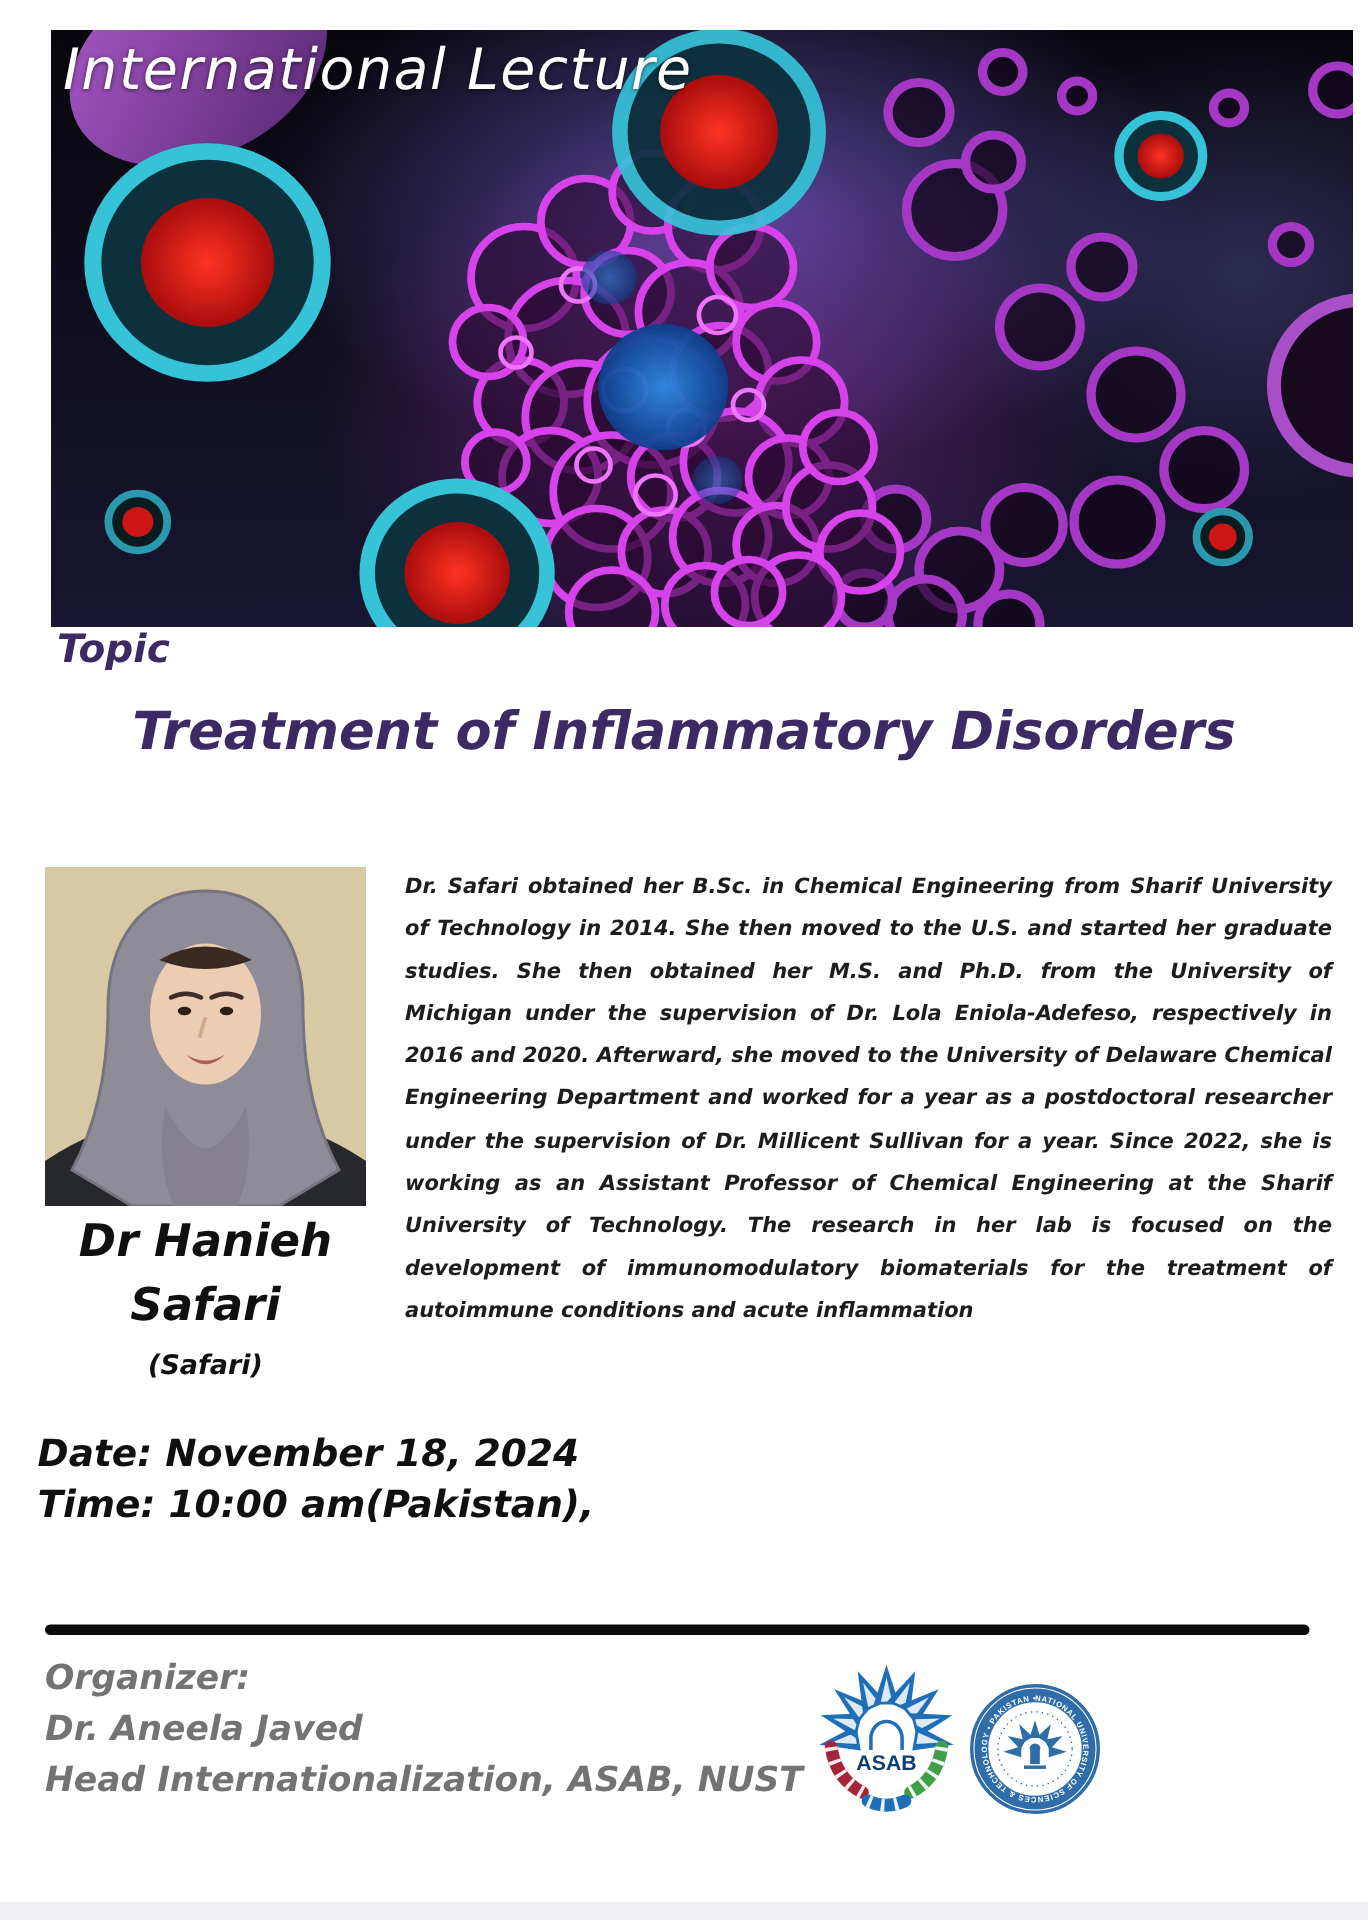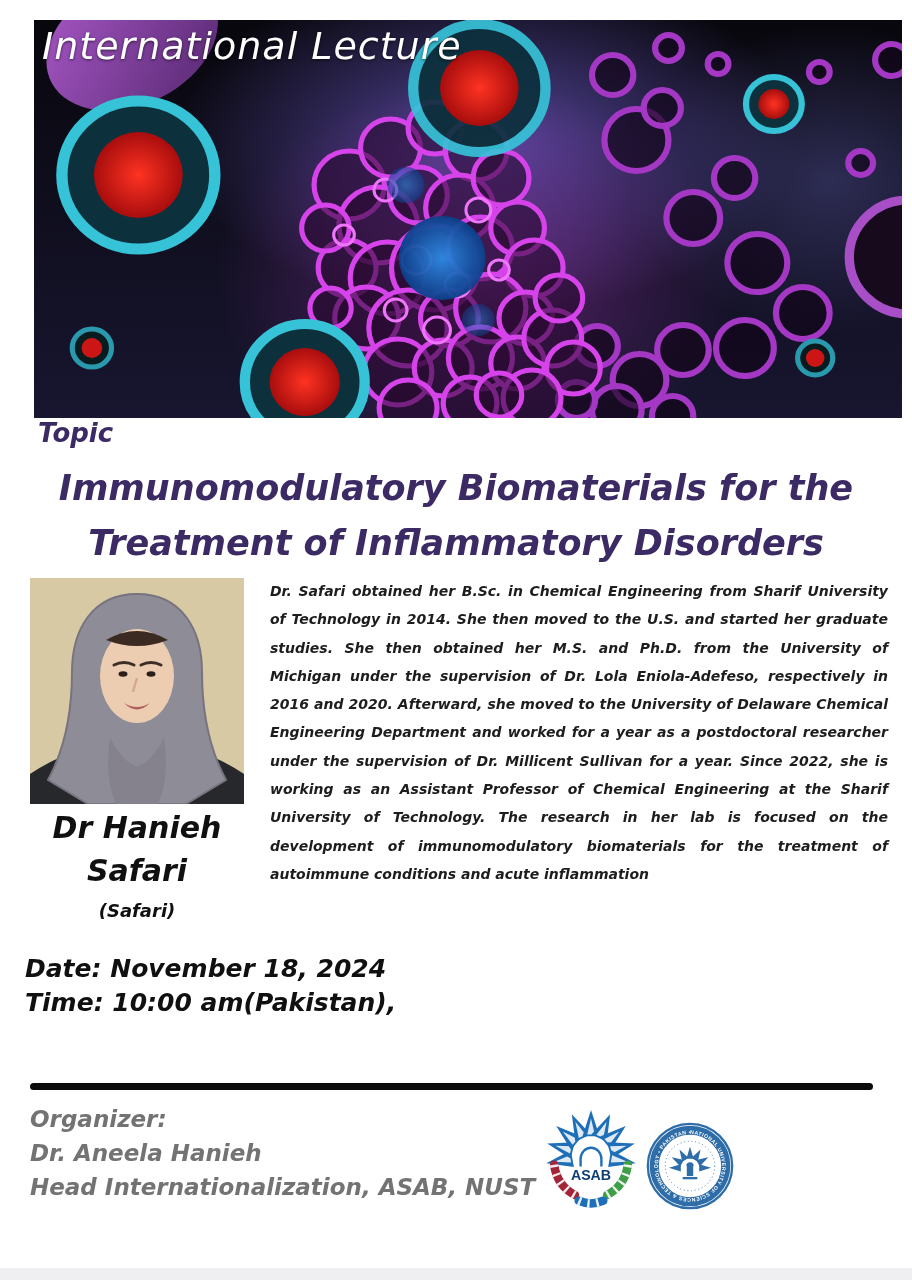--- a/index.html
+++ b/index.html
@@ -179,21 +179,20 @@
         <circle cx="56" cy="328" r="10" fill="#cc1515"></circle>
         <circle cx="756" cy="338" r="17" fill="#081c20" stroke="#2a99ad" stroke-width="5"></circle>
         <circle cx="756" cy="338" r="9" fill="#cc1515"></circle>
       </g>
     </svg>
     <div class="hero-title">International Lecture</div>
   </div>
 
   <div class="topic-label">Topic</div>
   <div class="lecture-title">
-    <div>Immunomodulatory Biomaterials for the</div>
     <div>Treatment of Inflammatory Disorders</div>
   </div>
 
   <div class="photo">
     <svg viewBox="0 0 214 226" width="214" height="226">
       <rect x="0" y="0" width="214" height="226" fill="#d7c9a4"></rect>
 
       <path d="M0,226 L0,196 Q42,168 74,172 L107,182 L140,172 Q172,168 214,196 L214,226 Z" fill="#26282b"></path>
 
       <path d="M107,16 C62,16 42,52 42,94 C42,140 32,176 18,202 L58,226 L156,226 L196,202 C182,176 172,140 172,94 C172,52 152,16 107,16 Z" fill="#8e8c97"></path>
@@ -220,21 +219,21 @@
 
   <div class="schedule">
     <div>Date: November 18, 2024</div>
     <div>Time: 10:00 am(Pakistan),</div>
   </div>
 
   <div class="divider"></div>
 
   <div class="organizer">
     <div>Organizer:</div>
-    <div>Dr. Aneela Hanieh</div>
+    <div>Dr. Aneela Javed</div>
     <div>Head Internationalization, ASAB, NUST</div>
   </div>
 
   <svg class="asab-logo" viewBox="0 0 100 110">
     <g>
       <g transform="rotate(-100 50 50)">
           <polygon points="50,2 41,30 59,30" fill="#1e6fb8"></polygon>
           <polygon points="50,11 46,28 54,28" fill="#ffffff" opacity="0.85"></polygon>
         </g>
       <g transform="rotate(-75 50 50)">

